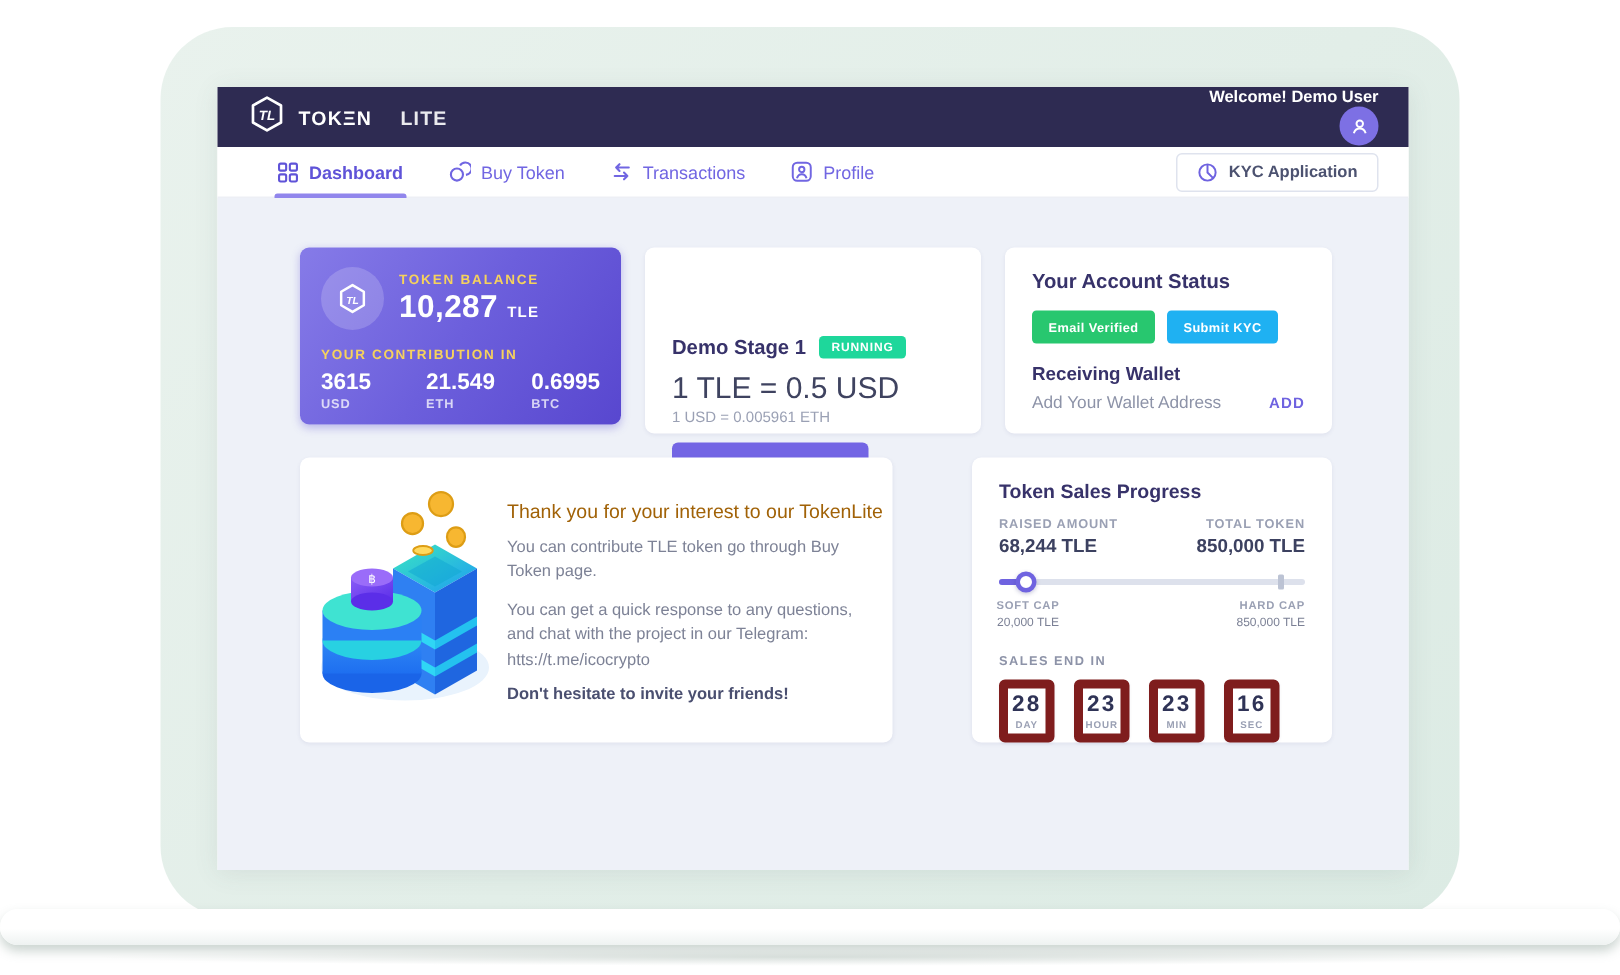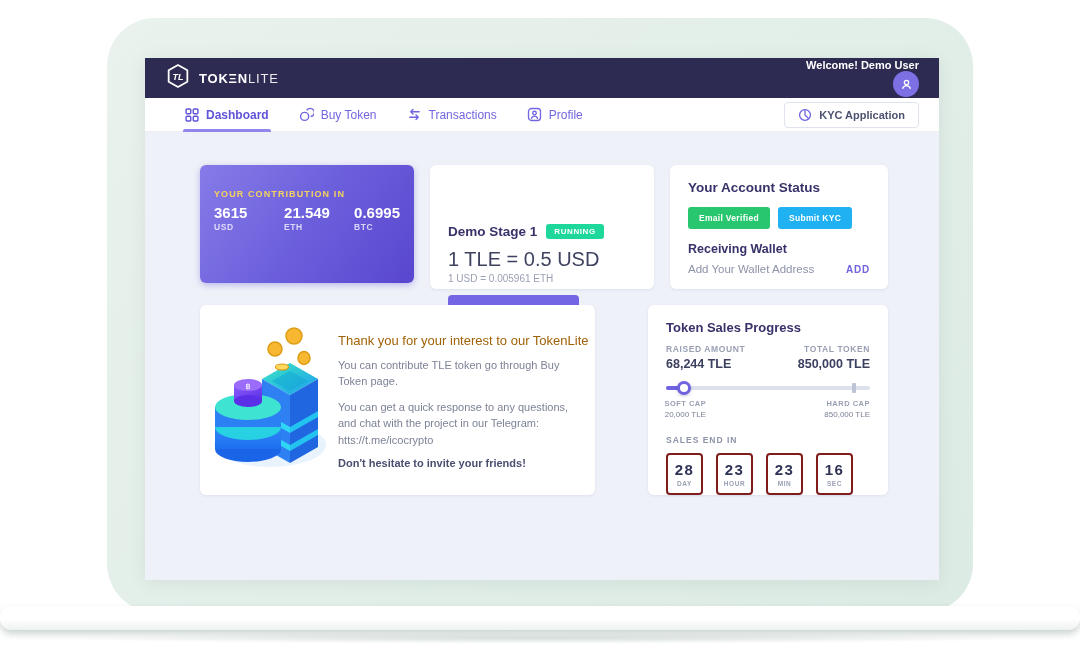--- a/index.html
+++ b/index.html
@@ -17,21 +17,21 @@
 
   
   .screen { position:absolute; left:145px; top:58px; width:794px; height:522px; background:#fff;
     display:flex; flex-direction:column; box-shadow:0 2px 16px rgba(70,90,85,.10); }
 
   
   .topbar { height:40px; background:#2e2b52; display:flex; align-items:center; padding:0 20px; flex-shrink:0; }
   .brand { display:flex; align-items:center; gap:8px; }
   .brand-text { color:#fff; font-size:13px; letter-spacing:.8px; }
   .brand-text .b { font-weight:bold; }
-  .brand-text .l { font-weight:400; color:rgba(255,255,255,.9); }
+  .brand-text .l { font-weight:700; color:rgba(255,255,255,.9);padding-left:19px; }
   .topbar-right { margin-left:auto; display:flex; align-items:flex-end; gap:0;flex-direction:column; }
   .welcome { color:#fff; font-size:11px; font-weight:bold; }
   .avatar { width:26px; height:26px; border-radius:50%; background:#7d70e4; display:flex; align-items:center; justify-content:center; cursor:pointer; }
 
   
   .navrow { height:34px; background:#fff; border-bottom:1px solid #edeff5; display:flex; align-items:center; padding:0 20px 0 40px; flex-shrink:0; }
   .nav-item { height:100%; display:flex; align-items:center; gap:7px; margin-right:30px; font-size:12px; color:#7166e2; position:relative; cursor:pointer; }
   .nav-item svg { display:block; }
   .nav-item.active { color:#5f53d8; font-weight:bold; }
   .nav-item.active::after { content:""; position:absolute; left:-2px; right:-2px; bottom:-1px; height:3px; background:#9186ec; border-radius:2px 2px 0 0; }
@@ -95,21 +95,21 @@
   .fill { position:absolute; left:0; top:5px; height:4px; background:#6f63e0; border-radius:2px; }
   .handle { position:absolute; top:0; width:14px; height:14px; background:#fff; border:3px solid #6f63e0; border-radius:50%; box-shadow:0 1px 3px rgba(60,60,130,.3); }
   .hard-tick { position:absolute; top:2px; width:4px; height:10px; background:#bcc3d4; border-radius:1px; }
   .caps { position:relative; height:26px; margin-top:4px; }
   .cap-block { position:absolute; top:0; text-align:center; }
   .cap-name { font-size:7.5px; font-weight:bold; letter-spacing:.5px; color:#9aa0b4; }
   .cap-val { font-size:8px; color:#7b8095; margin-top:2px; }
   .cap-right { right:0; text-align:right; }
   .sales-end { margin-top:10px; font-size:8.5px; font-weight:bold; letter-spacing:1px; color:#8d93a8; }
   .countdown { margin-top:8px; display:flex; gap:13px; }
-  .cd-box { width:37px; height:42px; background:#fff; border:2px solid #7f1d1d; border-radius:4px;
+  .cd-box { width:37px; height:42px; background:#fff; border:6px solid #7f1d1d; border-radius:4px;
     box-shadow:0 1px 2px rgba(50,55,120,.06); display:flex; flex-direction:column; align-items:center; justify-content:center; }
   .cd-num { font-size:15px; font-weight:bold; color:#2f3356; letter-spacing:1.5px; }
   .cd-unit { font-size:6.5px; font-weight:bold; letter-spacing:.6px; color:#9aa0b4; margin-top:2px; }
 
   
   .footer { height:32px; flex-shrink:0; background:#eef1f8; border-top:1px solid #e3e7f0; display:flex; align-items:center; padding:0 51px 0 55px; }
   .f-link { font-size:10.5px; color:#8d93a8; margin-right:26px; cursor:pointer; }
   .f-copy { margin-left:auto; font-size:10.5px; color:#8d93a8; }
 </style>
 </head>
@@ -182,20 +182,32 @@
         </svg>
         <span>KYC Application</span>
       </button>
     </div>
 
     <div class="content">
 
       <div class="row1">
 
         <div class="card-balance">
+          <div class="balance-top">
+            <span class="balance-logo">
+              <svg width="22" height="22" viewBox="0 0 32 32" fill="none">
+                <polygon points="16,3 27,9.5 27,22.5 16,29 5,22.5 5,9.5" stroke="#fff" stroke-width="2.4" stroke-linejoin="round"></polygon>
+                <text x="16" y="21" text-anchor="middle" font-size="10" font-weight="bold" font-style="italic" fill="#fff" font-family="Liberation Sans, sans-serif">TL</text>
+              </svg>
+            </span>
+            <div>
+              <div class="balance-label">TOKEN BALANCE</div>
+              <div class="balance-amount"><span>10,287</span> <span class="unit">TLE</span></div>
+            </div>
+          </div>
           <div class="contrib-label">YOUR CONTRIBUTION IN</div>
           <div class="contrib-row">
             <div class="contrib-col">
               <div class="contrib-val">3615</div>
               <div class="contrib-cur">USD</div>
             </div>
             <div class="contrib-col">
               <div class="contrib-val">21.549</div>
               <div class="contrib-cur">ETH</div>
             </div>

